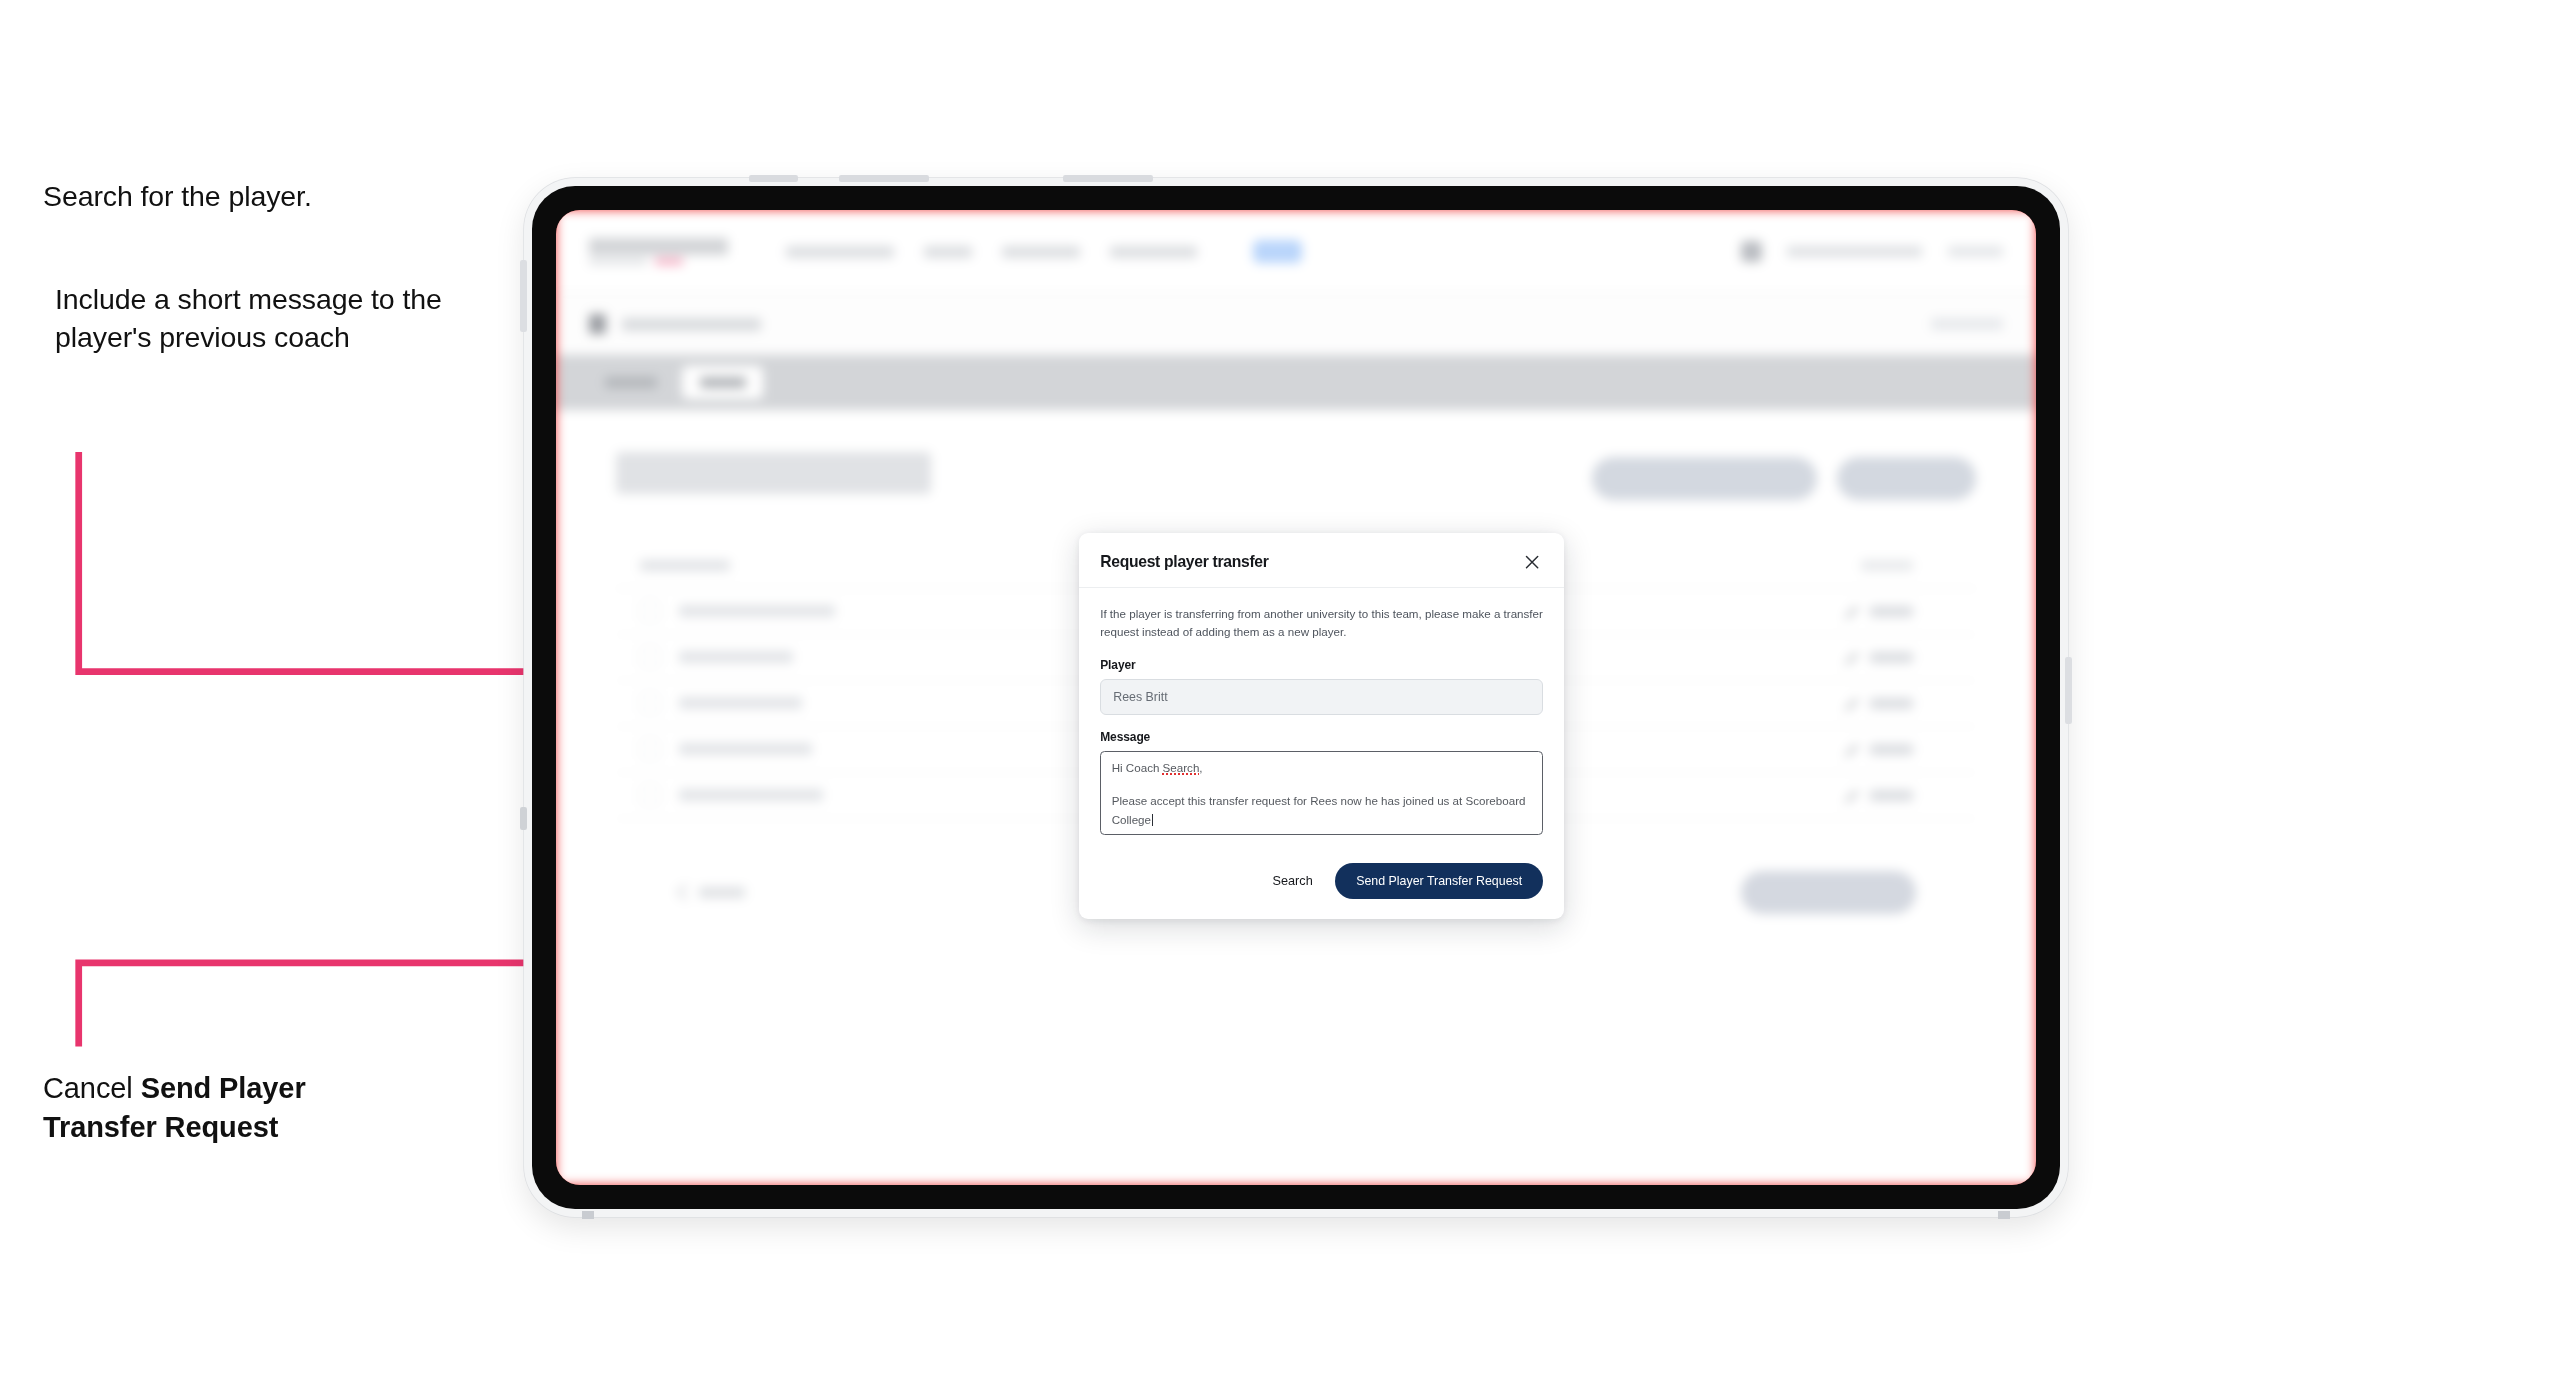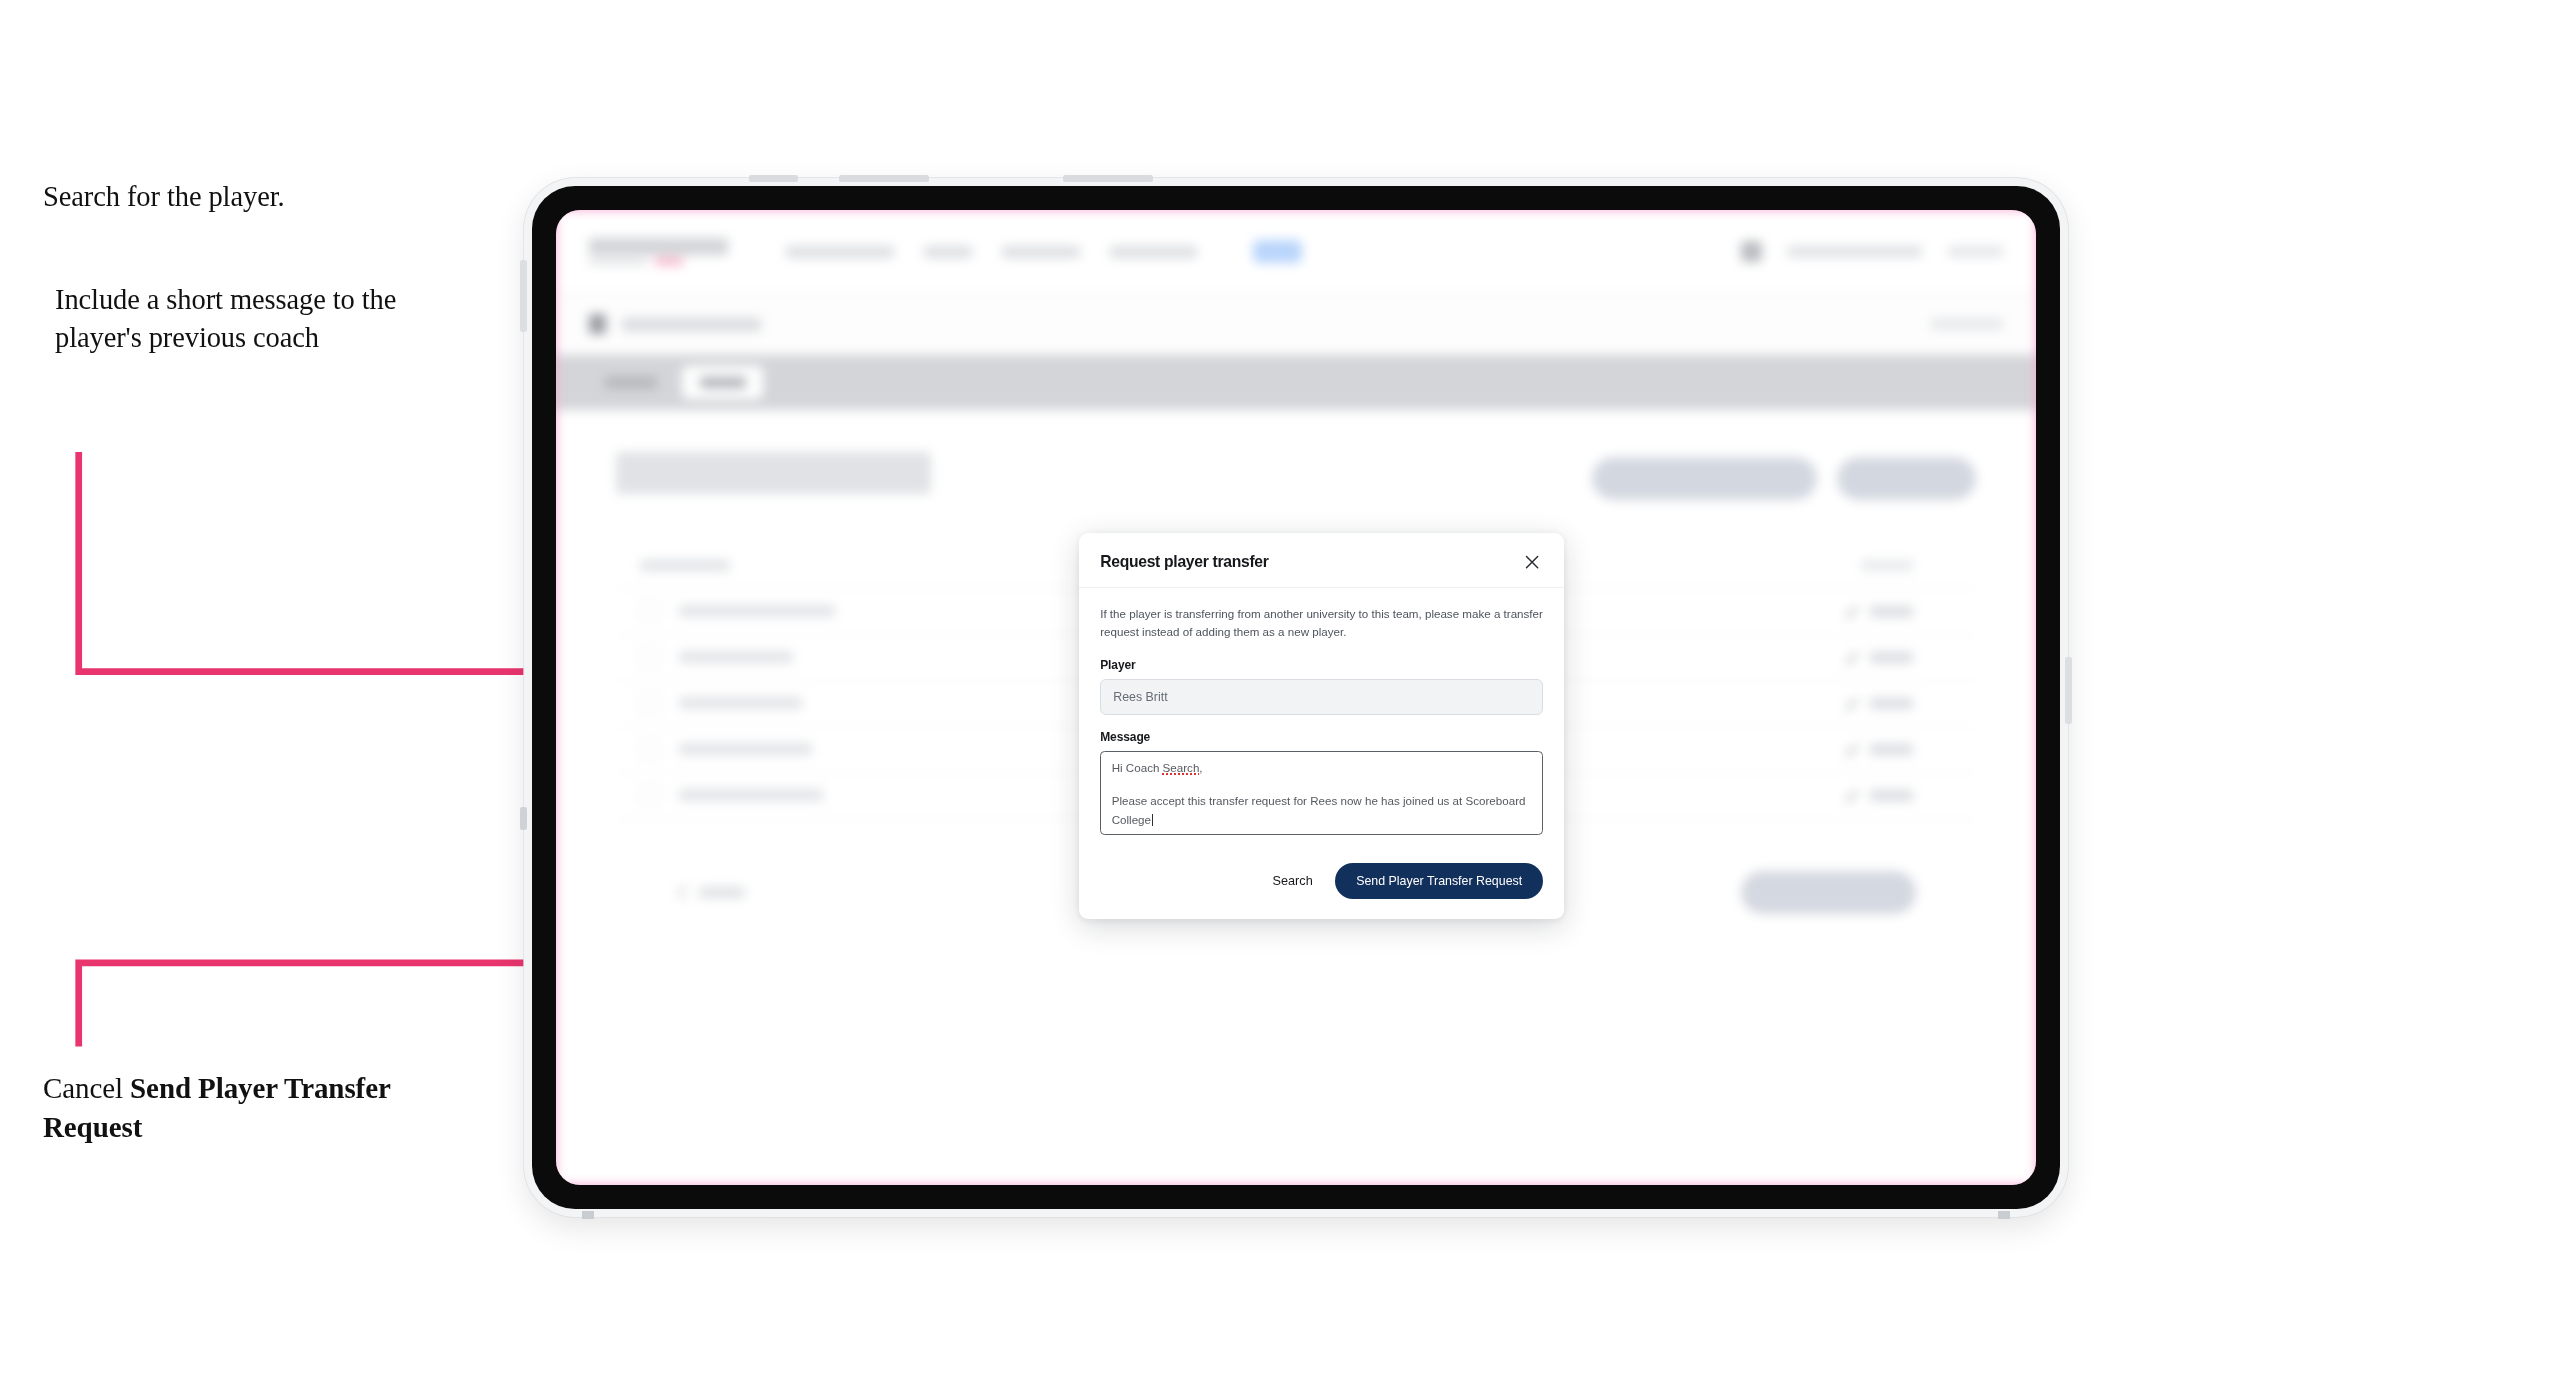--- a/index.html
+++ b/index.html
@@ -9,21 +9,21 @@
     background: #ffffff;
     font-family: "Liberation Sans", sans-serif;
     overflow: hidden;
   }
   #stage { position: relative; width: 2576px; height: 1386px; background:#fff; }
 
   
   .anno {
     position: absolute;
     color: #111111;
-    font-family: Liberation Serif, serif;
+    font-family: Liberation Sans, sans-serif;
     font-size: 28.5px;
     line-height: 1.32;
     letter-spacing: -0.1px;
   }
   #anno-search { left: 43px; top: 178px; width: 419px; }
   #anno-message { left: 55px; top: 281px; width: 427px; }
   #anno-click   { left: 43px; top: 1069px; width: 352px; font-size: 29px; line-height:1.33; }
   #anno-click b { font-weight: 700; }
 
   
@@ -37,21 +37,21 @@
     background: #f3f4f5;
     border-radius: 51px;
     box-shadow: 0 0 0 0.7px #dcdee1, 0 10.5px 30px rgba(0,0,0,0.10);
   }
   #device .bezel {
     position:absolute; left:8.2px; top:8.2px; right:8.2px; bottom:8.2px;
     background:#0b0b0b; border-radius:43px;
   }
   #screen {
     position:absolute; left:24px; top:24px; right:24px; bottom:24px;
-    background:#f9a8d4; border-radius:24px; overflow:hidden;
+    background:#ef4444; border-radius:24px; overflow:hidden;
   }
   
   .hw { position:absolute; background:#e3e5e8; border-radius:2.2px; }
   .hw-top1 { left:225px; top:-3px; width:49px; height:6.7px; background:#d9dbdf;}
   .hw-top2 { left:315px; top:-3px; width:90px; height:6.7px; background:#d9dbdf;}
   .hw-top3 { left:539px; top:-3px; width:90px; height:6.7px; background:#d9dbdf;}
   .hw-left1{ left:-3.7px; top:82px; width:6.7px; height:72px; background:#dcdee2;}
   .hw-left2{ left:-3.7px; top:629px; width:6.7px; height:22.5px; background:#cfd2d6;}
   .hw-right1{ right:-3.7px; top:479px; width:6.7px; height:67px; background:#dcdee2;}
   .foot { position:absolute; bottom:-1.5px; width:12px; height:7.5px; background:#c9ccd1; }

